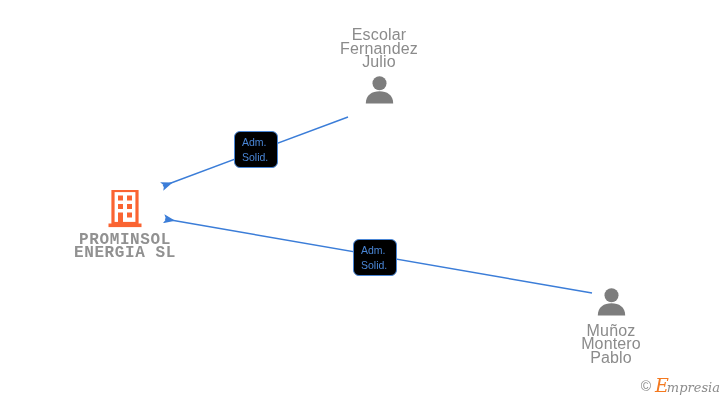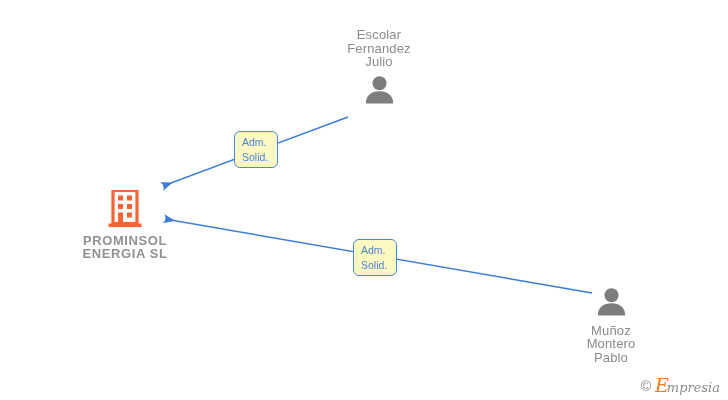--- a/index.html
+++ b/index.html
@@ -28,21 +28,21 @@
   }
   
   .node {
     position: absolute;
     text-align: center;
     line-height: 13.5px;
     -webkit-user-select: none;
     user-select: none;
   }
   .node-label {
-    font-size: 13px;
+    font-size: 16px;
     letter-spacing: 0.15px;
     white-space: pre-line;
   }
   .person-label {
     color: #8b8b8b;
     font-weight: normal;
   }
   .company-label {
     color: #919191;
     font-weight: bold;
@@ -50,21 +50,21 @@
   }
   .icon-wrap {
     display: block;
     margin: 0 auto;
   }
   
   .rel-box {
     position: absolute;
     border: 1.3px solid #4a86d6;
     border-radius: 6px;
-    background: #fef9c3;
+    background: #000000;
     color: #4a86d6;
     font-size: 10.5px;
     line-height: 15px;
     padding: 3px 7px 8px 7px;
     text-align: left;
     box-sizing: border-box;
     white-space: pre-line;
   }
   
   #watermark {
@@ -122,21 +122,21 @@
 
         <rect x="10" y="5.5" width="5" height="5" fill="#fa6432"></rect>
         <rect x="19" y="5.5" width="5" height="5" fill="#fa6432"></rect>
         <rect x="10" y="14" width="5" height="5" fill="#fa6432"></rect>
         <rect x="19" y="14" width="5" height="5" fill="#fa6432"></rect>
         <rect x="19" y="22.5" width="5" height="5" fill="#fa6432"></rect>
 
         <rect x="10" y="22.5" width="5" height="11" fill="#fa6432"></rect>
       </svg>
     </span>
-    <div class="node-label company-label" style="margin-top:4px;">PROMINSOL
+    <div class="node-label company-label" style="margin-top:4px;font-family:Liberation Mono, monospace;">PROMINSOL
 ENERGIA  SL</div>
   </div>
 
   <div class="node" style="left:318px; top:28px; width:122px;">
     <div class="node-label person-label" style="margin-bottom:6px;">Escolar
 Fernandez
 Julio</div>
     <span class="icon-wrap">
       <svg width="29" height="29" viewBox="0 0 29 29" xmlns="http://www.w3.org/2000/svg">
         <circle cx="14.5" cy="8.2" r="7" fill="#7d7d7d"></circle>

